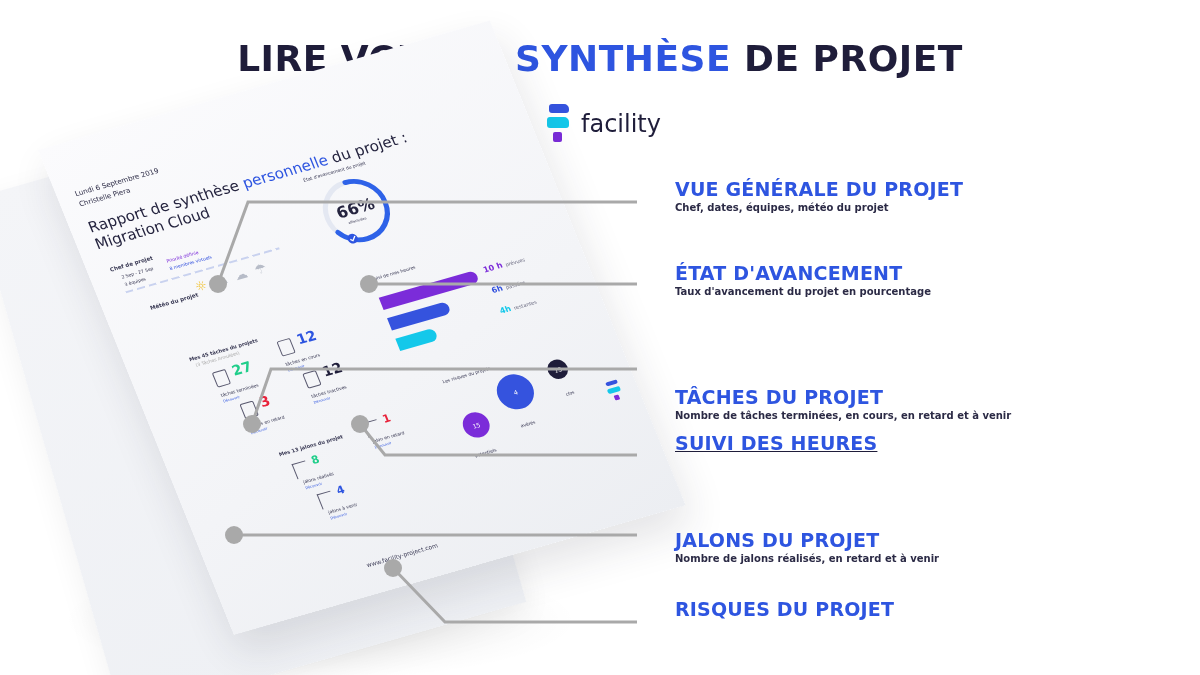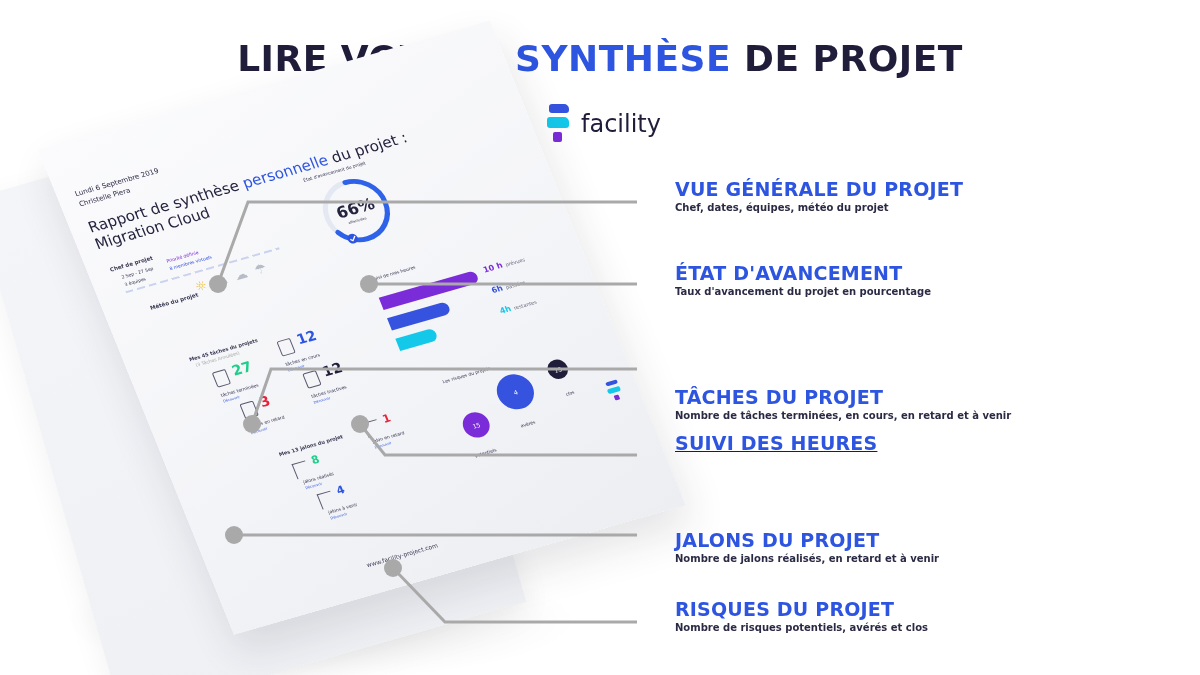--- a/index.html
+++ b/index.html
@@ -215,14 +215,13 @@
 </div>
 <div class="sec" style="top:432px;text-decoration:underline;">
   <div class="sec-title">SUIVI DES HEURES</div>
 </div>
 <div class="sec" style="top:529px;">
   <div class="sec-title">JALONS DU PROJET</div>
   <div class="sec-desc">Nombre de jalons réalisés, en retard et à venir</div>
 </div>
 <div class="sec" style="top:598px;">
   <div class="sec-title">RISQUES DU PROJET</div>
-  <div class="sec-desc">Nombre de risques potentiels, avérés et clos</div>
 </div>
 
 </body></html>

